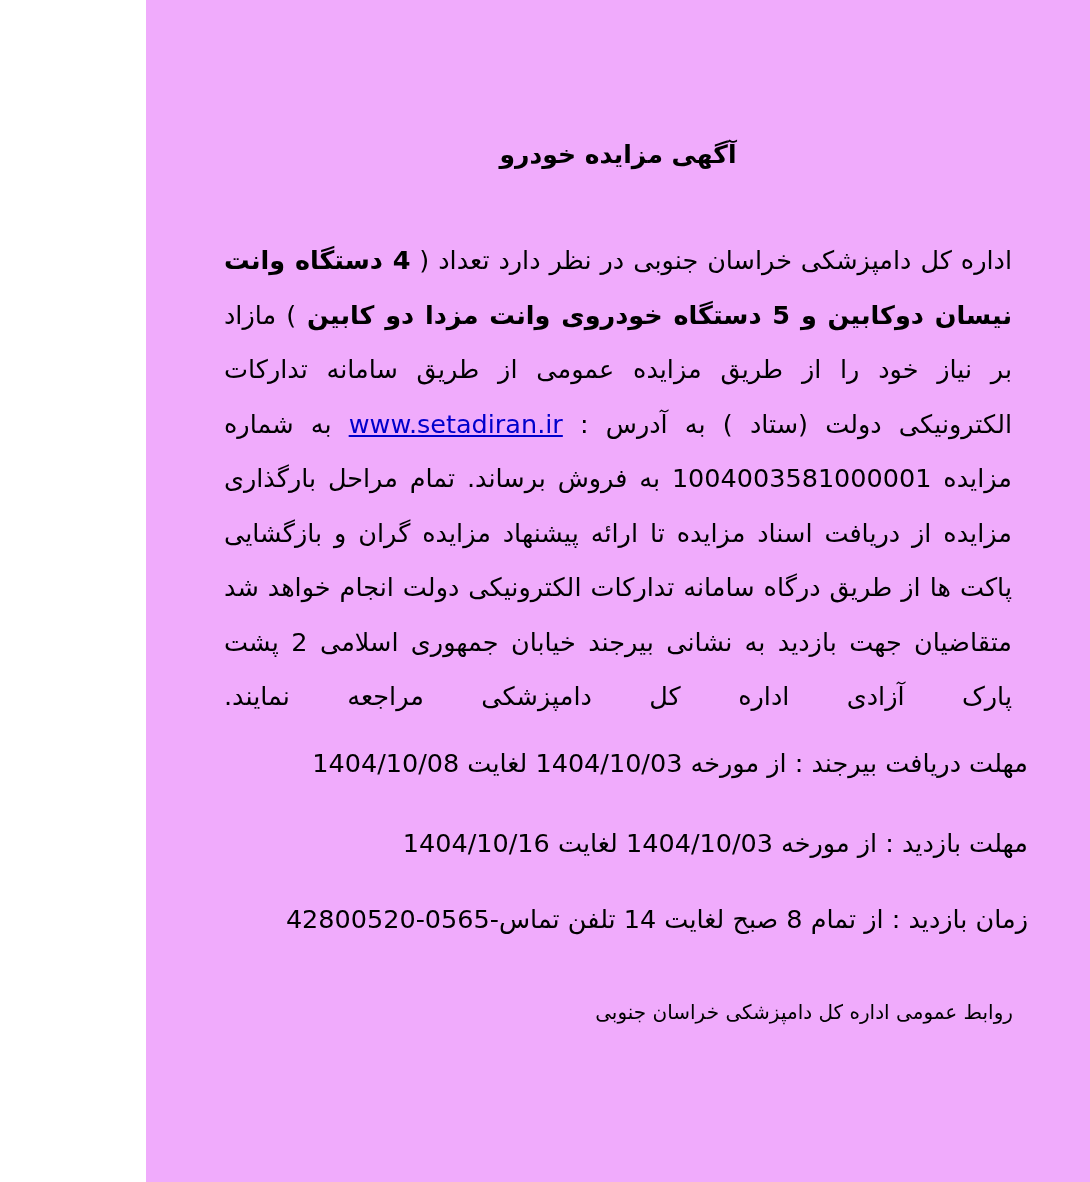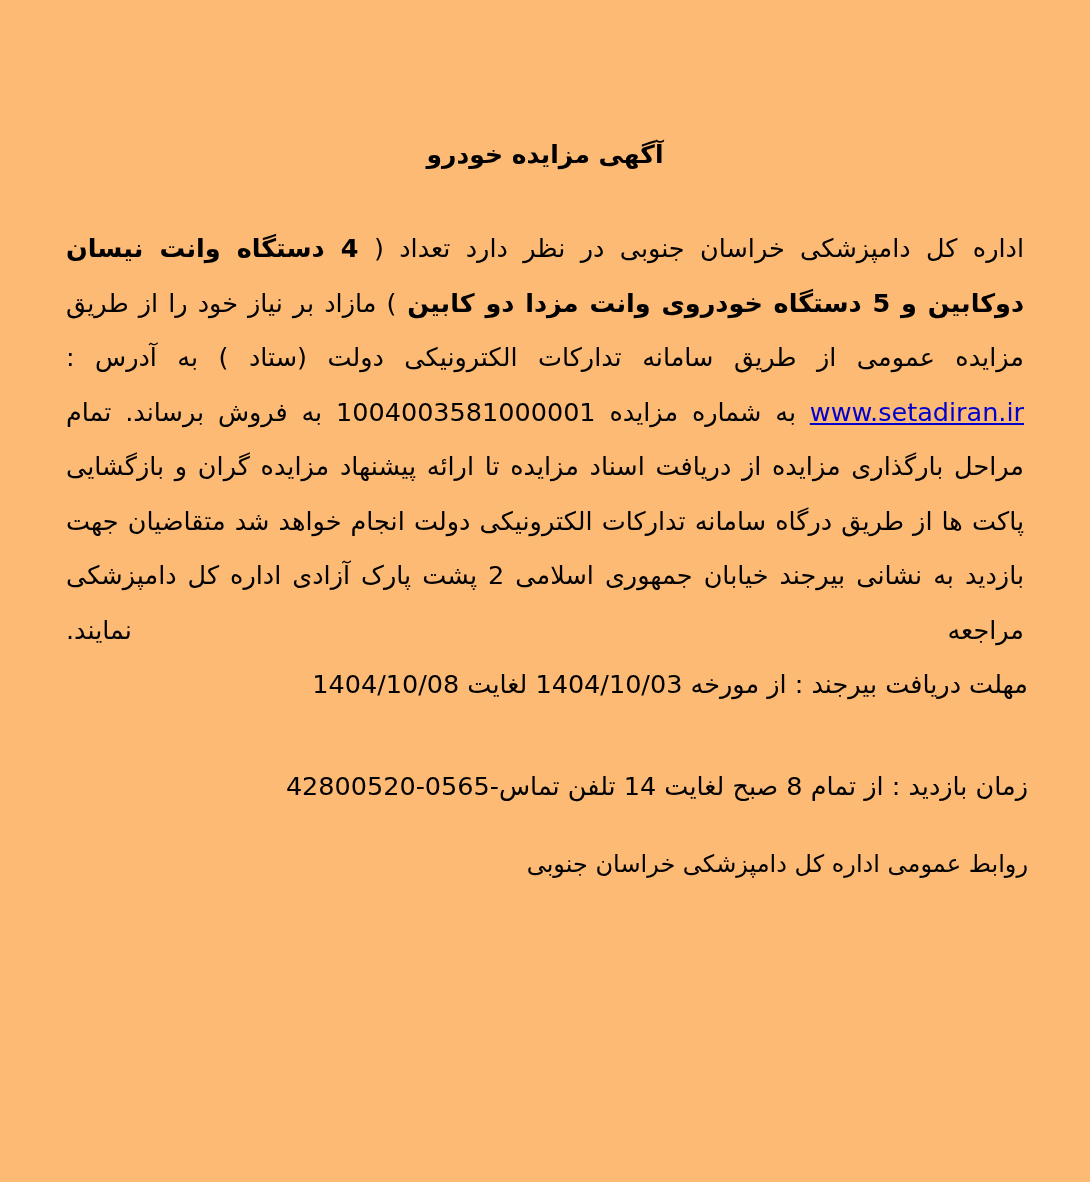--- a/index.html
+++ b/index.html
@@ -11,37 +11,37 @@
   body {
     width: 1090px;
     height: 1182px;
     overflow: hidden;
     font-family: "DejaVu Sans", "Liberation Sans", sans-serif;
     color: #000000;
     direction: rtl;
   }
   .page {
     position: relative;
-    width: 1090px;
+    width: 944px;
     height: 1182px;
-    background: #fdba74;
+    background: #f0abfc;
     box-sizing: border-box;
     padding: 0 62px;
   }
   .doc-title {
     text-align: center;
     font-size: 25px;
     font-weight: bold;
     line-height: 1.2;
     margin: 0;
     padding-top: 140px;
     letter-spacing: 0;
   }
   .main-paragraph {
-    margin: 4px;
+    margin: 16px;
     padding-top: 47px;
     font-size: 25.5px;
     line-height: 54.5px;
     text-align: justify;
     text-align-last: justify;
     direction: rtl;
     word-spacing: 0.5px;
   }
   .main-paragraph .bold {
     font-weight: bold;
@@ -69,22 +69,22 @@
   .detail-line.first-detail {
     margin-top: -4px;
   }
   .spacer-md {
     height: 26px;
   }
   .spacer-sm {
     height: 22px;
   }
   .signature-line {
-    margin: 0;
-    font-size: 24px;
+    margin: 15px;
+    font-size: 20px;
     line-height: 50px;
     text-align: right;
     padding-right: 0;
     direction: rtl;
   }
   .sig-wrap {
     text-align: right;
     padding-top: 26px;
     padding-left: 0;
     padding-right: 0;
@@ -96,20 +96,21 @@
 <div class="page">
 
   <h1 class="doc-title">آگهی مزایده خودرو</h1>
 
   <p class="main-paragraph"><span>اداره کل دامپزشکی خراسان جنوبی در نظر دارد تعداد ( </span><span class="bold">4 دستگاه وانت نیسان دوکابین و 5 دستگاه خودروی وانت مزدا دو کابین </span><span>) مازاد بر نیاز خود را از طریق مزایده عمومی از طریق سامانه تدارکات الکترونیکی دولت (ستاد ) به آدرس : </span><a href="#" class="link">www.setadiran.ir</a><span> به شماره مزایده </span><span class="num">1004003581000001</span><span> به فروش برساند. تمام مراحل بارگذاری مزایده از دریافت اسناد مزایده تا ارائه پیشنهاد مزایده گران و بازگشایی پاکت ها از طریق درگاه سامانه تدارکات الکترونیکی دولت انجام خواهد شد متقاضیان جهت بازدید به نشانی بیرجند خیابان جمهوری اسلامی </span><span class="num">2</span><span> پشت پارک آزادی اداره کل دامپزشکی مراجعه نمایند.</span></p>
 
   <p class="detail-line first-detail"><span>مهلت دریافت بیرجند : از مورخه </span><span class="num">1404/10/03</span><span> لغایت </span><span class="num">1404/10/08</span></p>
 
   <div class="spacer-md"></div>
 
+  <p class="detail-line"><span>مهلت بازدید : از مورخه </span><span class="num">1404/10/03</span><span> لغایت </span><span class="num">1404/10/16</span></p>
 
   <div class="spacer-sm"></div>
 
   <p class="detail-line"><span>زمان بازدید : از تمام </span><span class="num">8</span><span> صبح لغایت </span><span class="num">14</span><span> تلفن تماس</span><span class="num">5-</span><span class="num"> 42800520-056</span></p>
 
   <div class="sig-wrap">
     <p class="signature-line">روابط عمومی اداره کل دامپزشکی خراسان جنوبی</p>
   </div>
 
 </div>

